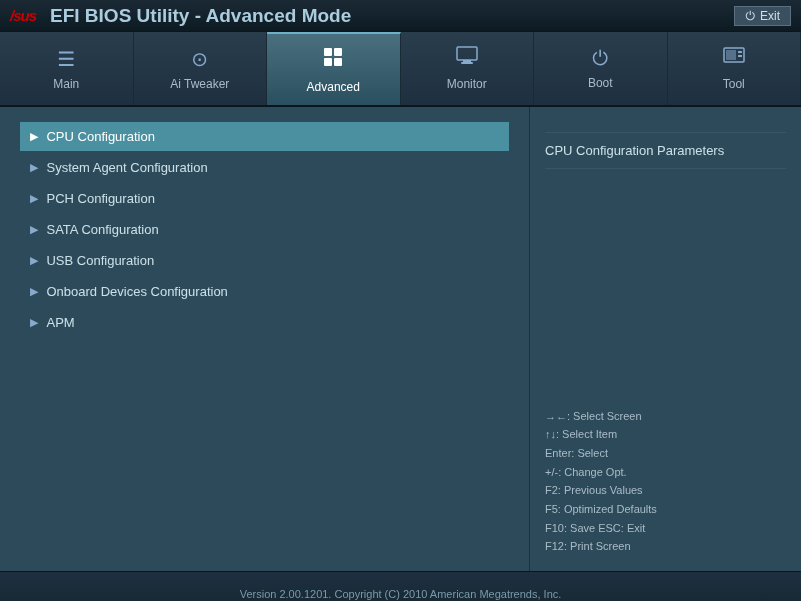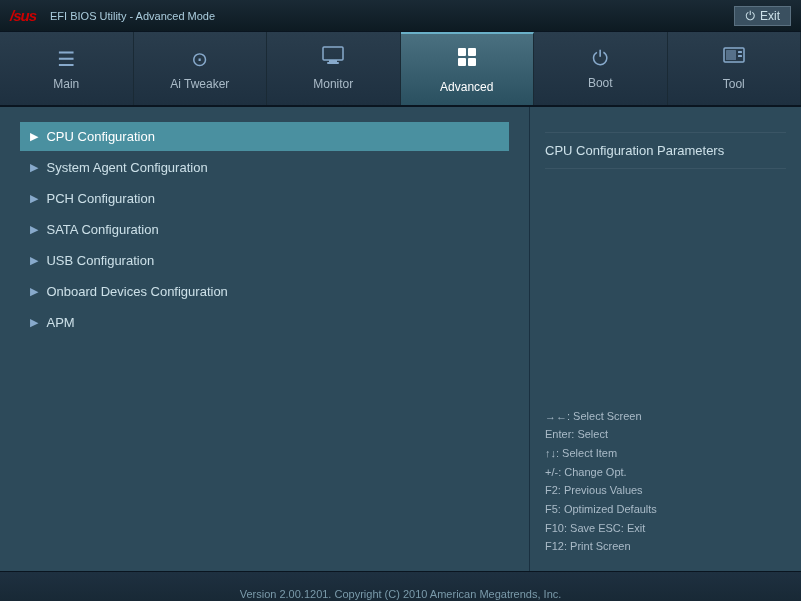--- a/index.html
+++ b/index.html
@@ -30,21 +30,22 @@
     }
     .asus-logo {
       color: #cc0000;
       font-weight: bold;
       font-size: 15px;
       font-style: italic;
       letter-spacing: -1px;
     }
     .title-text {
       color: #aaccdd;
-      font-size: 11px;
+      font-size: 19px;
+      font-weight: bold;
     }
     .exit-btn {
       display: flex;
       align-items: center;
       gap: 5px;
       background: #3a5060;
       border: 1px solid #5a7080;
       color: #cce0e8;
       padding: 2px 10px;
       cursor: pointer;
@@ -173,43 +174,43 @@
 </div>
 
 <div class="nav-bar">
   <div class="nav-tab">
     <span class="tab-icon">☰</span>
     <span>Main</span>
   </div>
   <div class="nav-tab">
     <span class="tab-icon">⊙</span>
     <span>Ai Tweaker</span>
-  </div>
-  <div class="nav-tab">
-    <span class="tab-icon">
-      <svg width="22" height="20" viewBox="0 0 22 20" fill="#88aacc">
-        <rect x="1" y="1" width="20" height="13" rx="1" stroke="#88aacc" stroke-width="1.5" fill="none"></rect>
-        <rect x="7" y="14" width="8" height="2" fill="#88aacc"></rect>
-        <rect x="5" y="16" width="12" height="2" rx="1" fill="#88aacc"></rect>
-      </svg>
-    </span>
-    <span>Monitor</span>
   </div>
   <div class="nav-tab active">
     <span class="tab-icon">
       <svg width="24" height="24" viewBox="0 0 24 24" fill="white">
         <rect x="3" y="3" width="8" height="8" rx="1" fill="white"></rect>
         <rect x="13" y="3" width="8" height="8" rx="1" fill="white"></rect>
         <rect x="3" y="13" width="8" height="8" rx="1" fill="white"></rect>
         <rect x="13" y="13" width="8" height="8" rx="1" fill="white"></rect>
       </svg>
     </span>
     <span>Advanced</span>
   </div>
   <div class="nav-tab">
+    <span class="tab-icon">
+      <svg width="22" height="20" viewBox="0 0 22 20" fill="#88aacc">
+        <rect x="1" y="1" width="20" height="13" rx="1" stroke="#88aacc" stroke-width="1.5" fill="none"></rect>
+        <rect x="7" y="14" width="8" height="2" fill="#88aacc"></rect>
+        <rect x="5" y="16" width="12" height="2" rx="1" fill="#88aacc"></rect>
+      </svg>
+    </span>
+    <span>Monitor</span>
+  </div>
+  <div class="nav-tab">
     <span class="tab-icon">⏻</span>
     <span>Boot</span>
   </div>
   <div class="nav-tab">
     <span class="tab-icon">
       <svg width="22" height="20" viewBox="0 0 22 20" fill="#88aacc">
         <rect x="1" y="2" width="20" height="14" rx="1" stroke="#88aacc" stroke-width="1.5" fill="none"></rect>
         <rect x="3" y="4" width="10" height="10" rx="0.5" fill="#88aacc" opacity="0.5"></rect>
         <rect x="15" y="5" width="4" height="2" rx="0.5" fill="#88aacc"></rect>
         <rect x="15" y="9" width="4" height="2" rx="0.5" fill="#88aacc"></rect>
@@ -253,22 +254,22 @@
   </div>
 
   <div class="right-panel">
     <div>
       <hr class="right-divider">
       <p class="right-panel-title">CPU Configuration Parameters</p>
       <hr class="right-divider">
     </div>
     <div class="shortcut-help">
       <div>→←:  Select Screen</div>
+      <div>↑↓:  Select Item</div>
       <div>Enter:  Select</div>
-      <div>↑↓:  Select Item</div>
       <div>+/-:  Change Opt.</div>
       <div>F2:  Previous Values</div>
       <div>F5:  Optimized Defaults</div>
       <div>F10: Save   ESC: Exit</div>
       <div>F12:  Print Screen</div>
     </div>
   </div>
 </div>
 
 <div class="footer">

